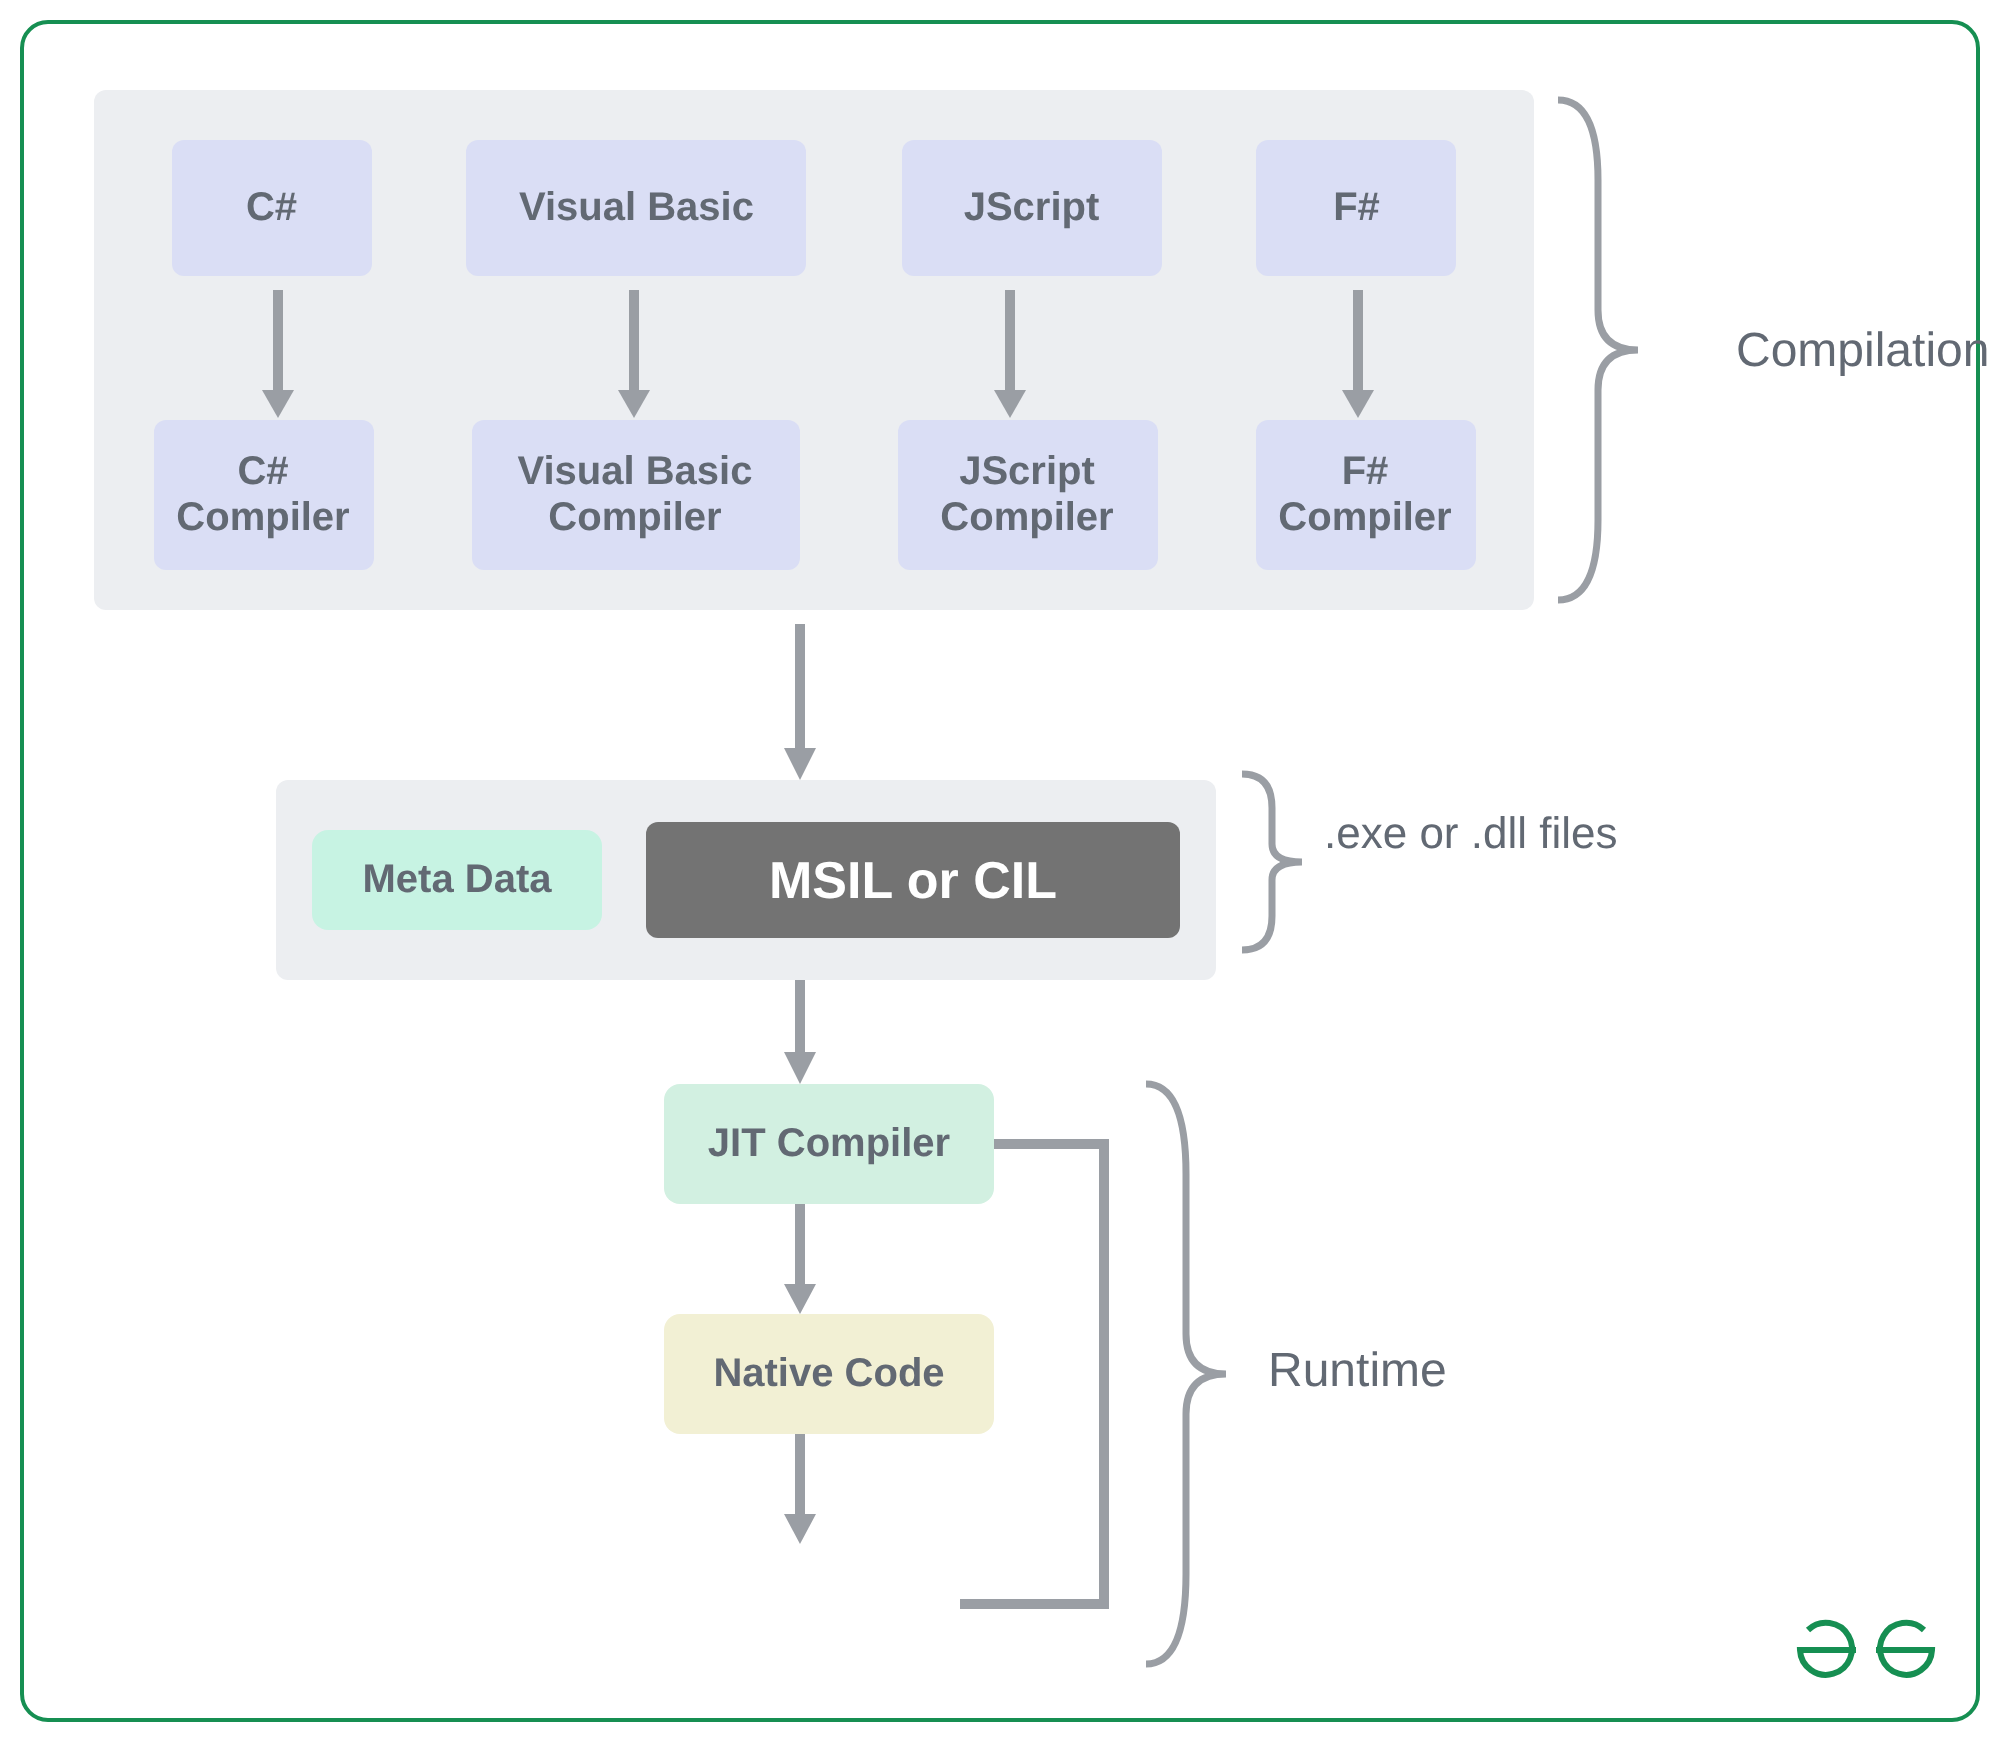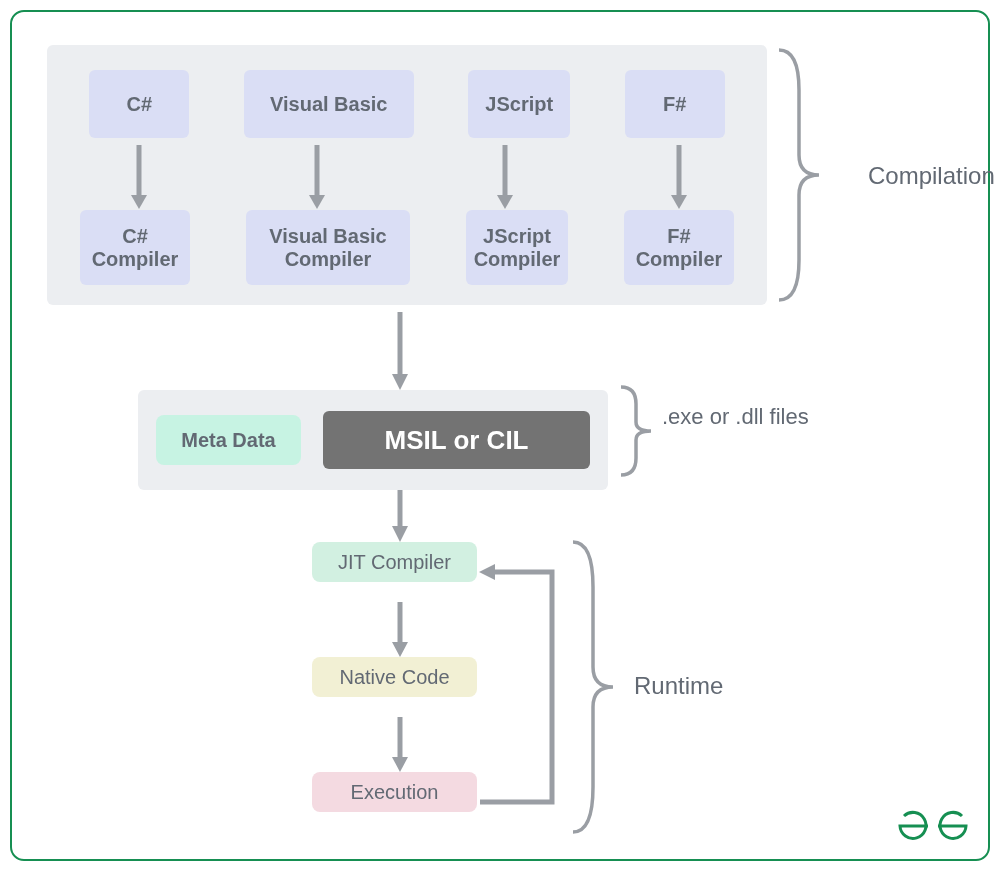--- a/index.html
+++ b/index.html
@@ -48,21 +48,21 @@
     justify-content: center;
     color: #626973;
     font-weight: 600;
     font-size: 20px;
     text-align: center;
     padding: 6px 10px;
     line-height: 1.15;
   }
   .w100 { width: 100px; }
   .w170 { width: 170px; }
-  .w130 { width: 102px; }
+  .w130 { width: 130px; }
   .w110 { width: 110px; }
   .w160 { width: 164px; }
 
   .arrow-down {
     fill: none;
     stroke: #9a9ea4;
     stroke-width: 5;
   }
   .arrow-head {
     fill: #9a9ea4;
@@ -102,28 +102,29 @@
     align-items: center;
     justify-content: center;
     font-size: 26px;
     font-weight: 700;
     color: #fff;
   }
 
   .rt-box {
     position: absolute;
     width: 165px;
-    height: 40px;
+    height: 60px;
     border-radius: 8px;
     display: flex;
     align-items: center;
     justify-content: center;
     font-size: 20px;
-    font-weight: 400;
-    color: #626973;
+    font-weight: 700;
+    color: #626973;
+    margin-left: 20px;
   }
   .jit-box    { left: 300px; top: 530px; background: #d2f0e1; }
   .native-box { left: 300px; top: 645px; background: #f2f0d4; }
   .exec-box   { left: 300px; top: 760px; background: #f4dae1; }
 
   .side-label {
     position: absolute;
     color: #626973;
     font-size: 24px;
     font-weight: 500;
@@ -201,21 +202,20 @@
     <polygon class="arrow-head" points="467,560 483,552 483,568"></polygon>
   </svg>
 
   <div class="il-box">
     <div class="meta-box">Meta Data</div>
     <div class="msil-box">MSIL or CIL</div>
   </div>
 
   <div class="rt-box jit-box">JIT Compiler</div>
   <div class="rt-box native-box">Native Code</div>
-  <div class="rt-box exec-box">Execution</div>
 
   <div class="brace" style="position:absolute;left:762px;top:33px;">
     <svg width="60" height="260">
       <path d="M 5 5 Q 25 5 25 45 L 25 110 Q 25 130 45 130 Q 25 130 25 150 L 25 215 Q 25 255 5 255"></path>
     </svg>
   </div>
   <div class="side-label" style="left:828px;top:150px;margin-left:28px;">Compilation</div>
 
   <div class="brace" style="position:absolute;left:604px;top:370px;">
     <svg width="50" height="98">

